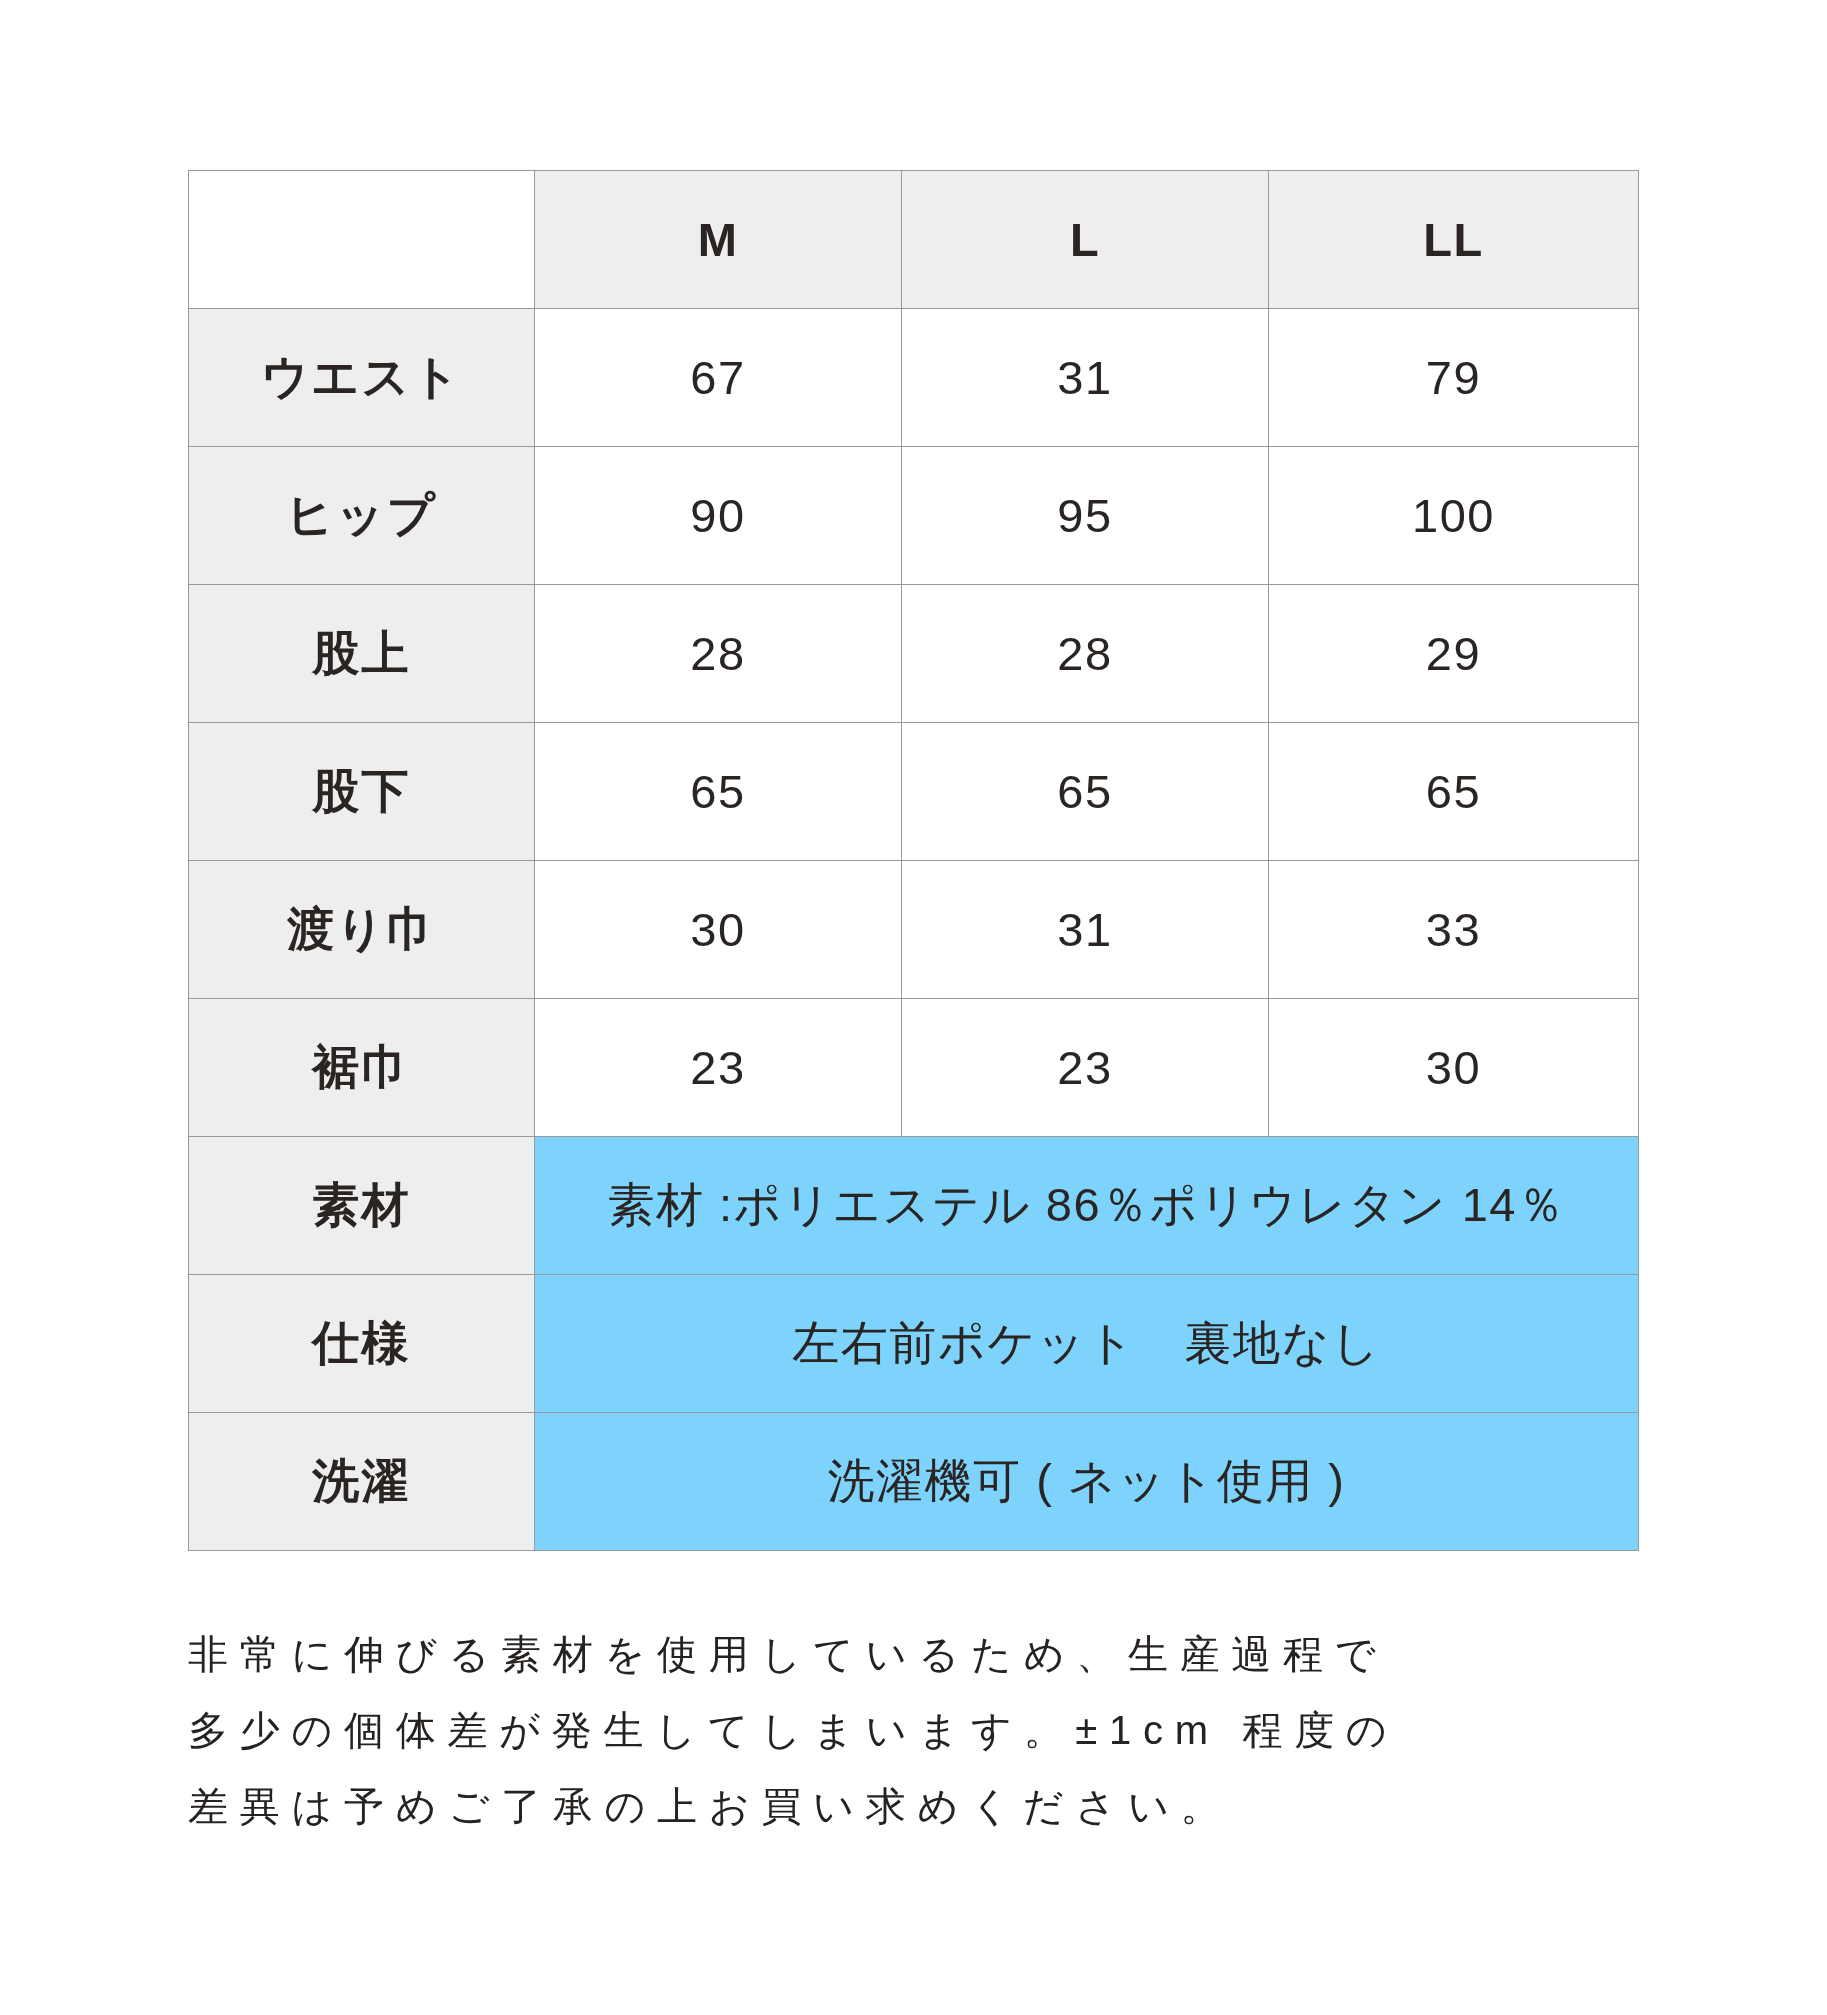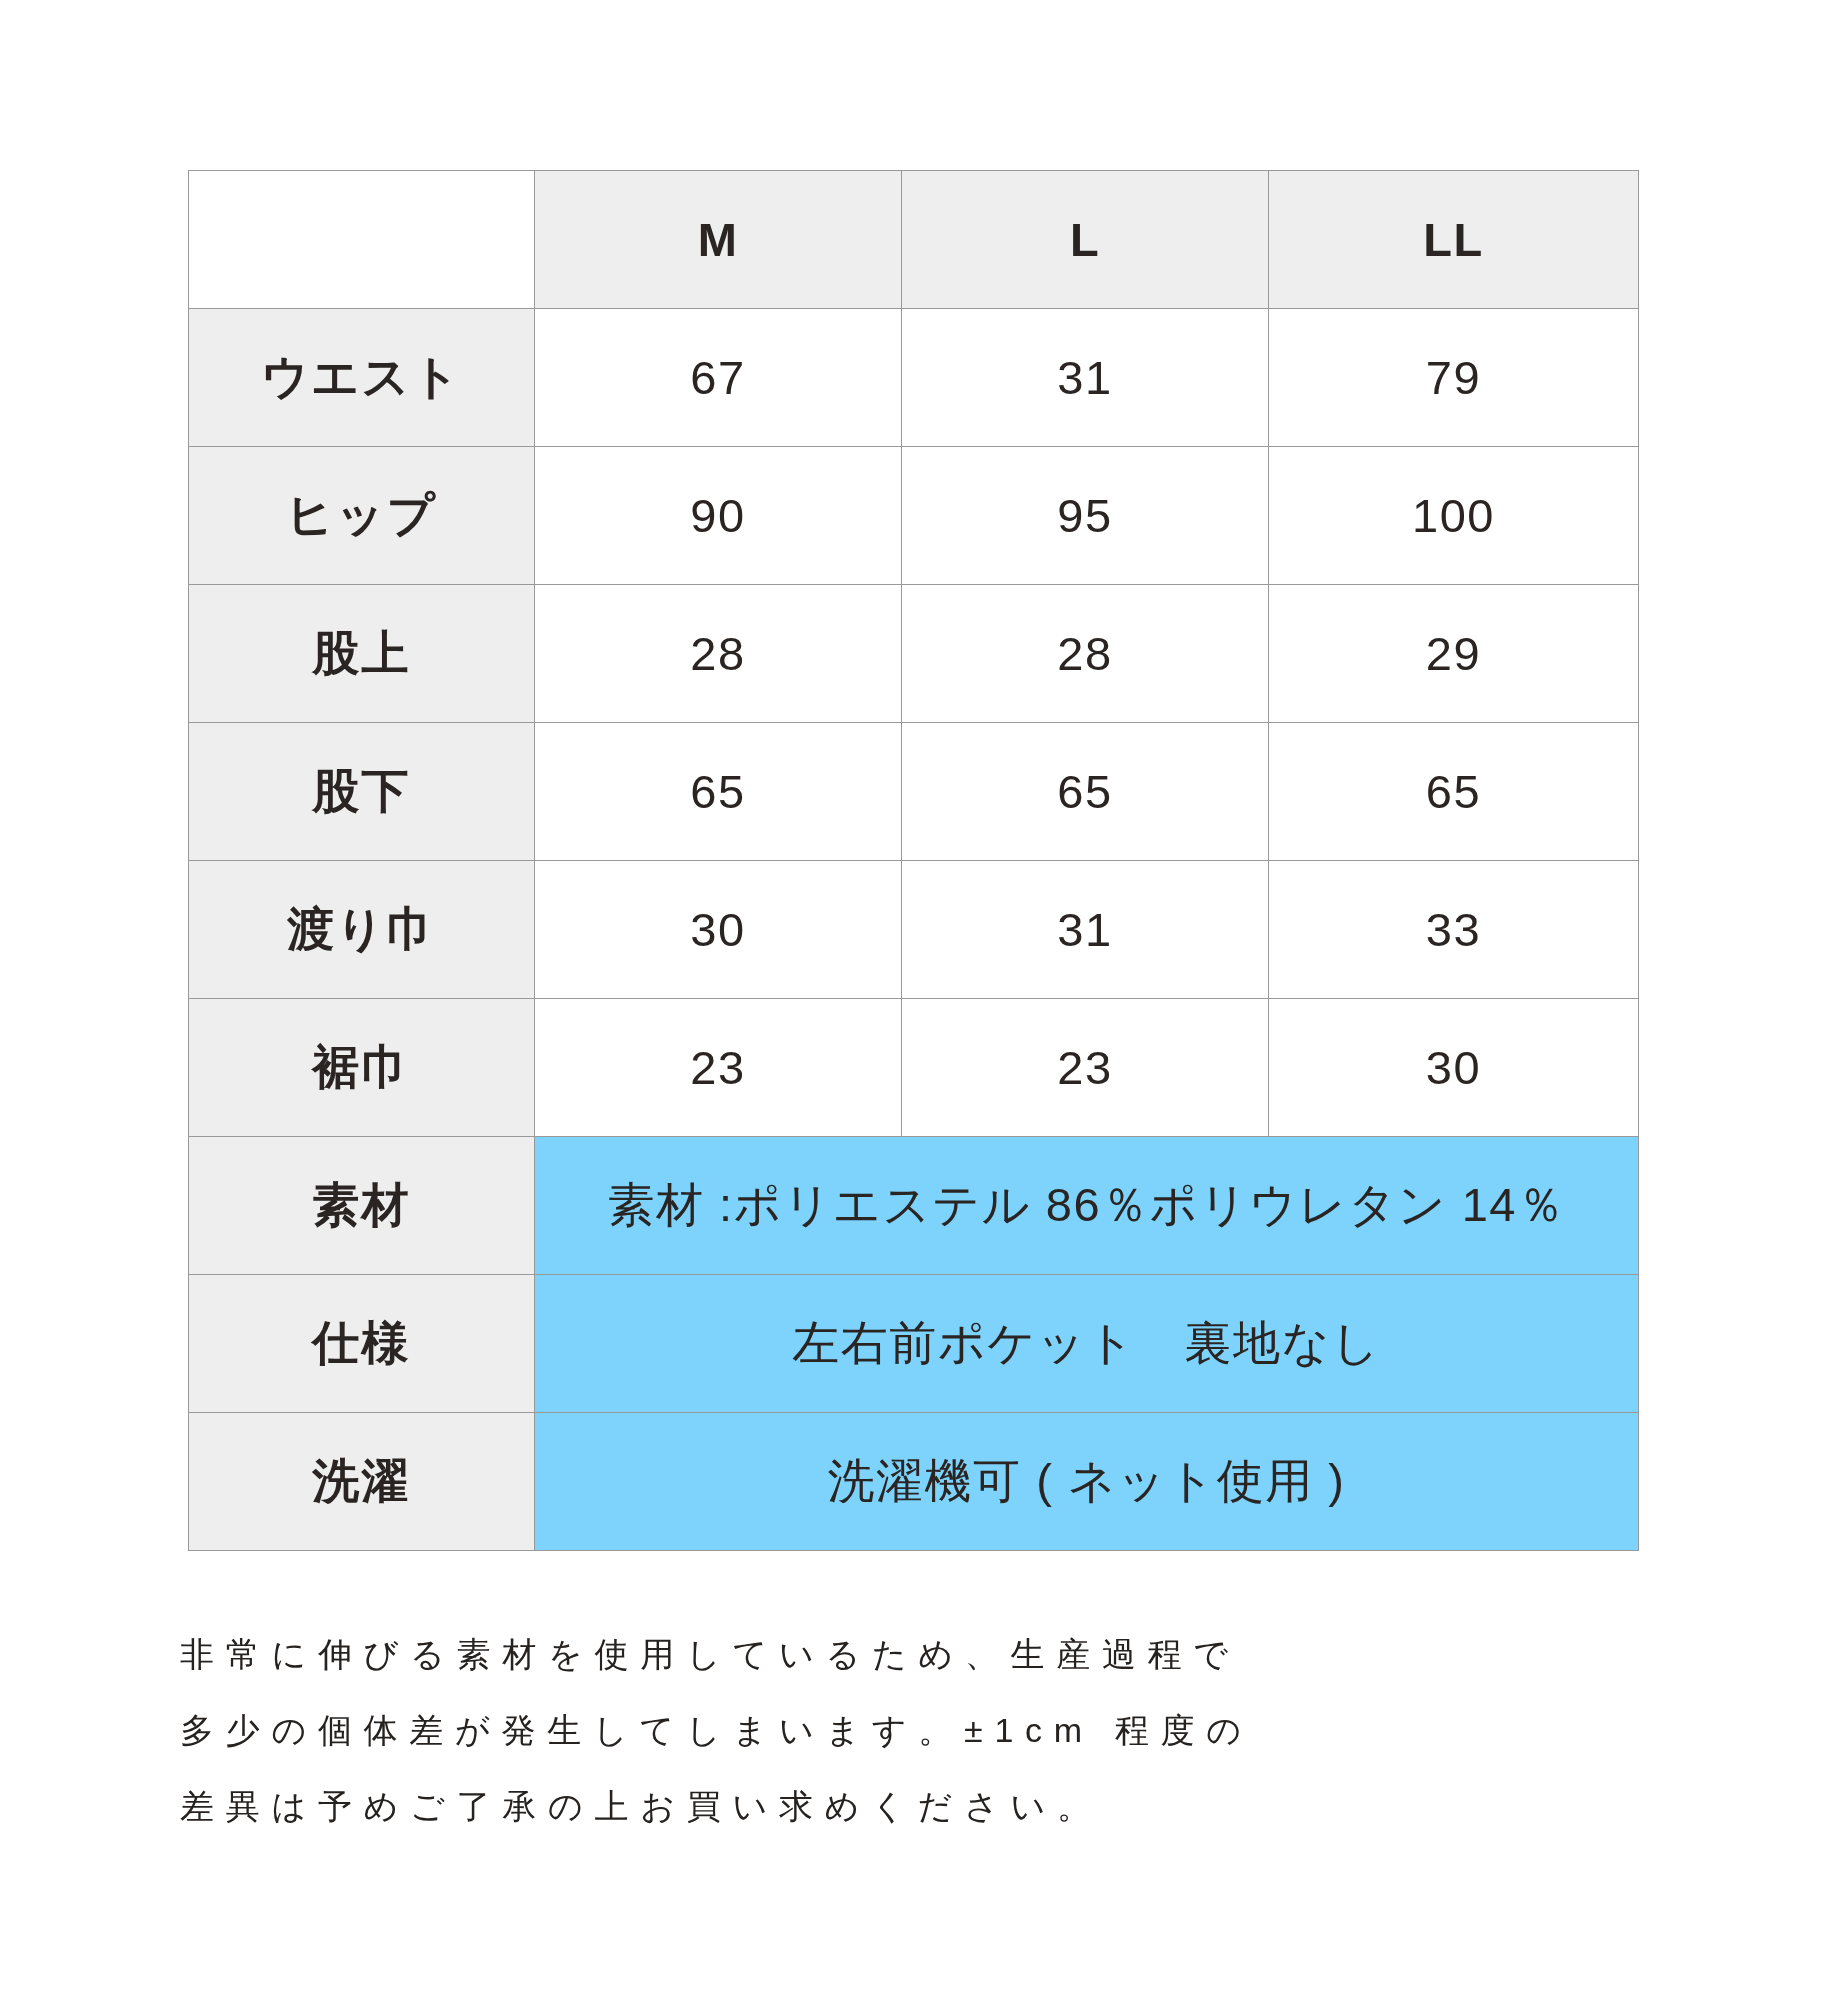--- a/index.html
+++ b/index.html
@@ -46,22 +46,22 @@
     letter-spacing:1.5px;
     margin-left:7px;
   }
   td.span-val{
     background:#7dd3fc;
     font-weight:normal;
     font-size:45px;
     letter-spacing:1.5px;
   }
   .note{
-    position:absolute;left:180px;top:1616px;width:1454px;
-    font-size:34px;
+    position:absolute;left:188px;top:1616px;width:1454px;
+    font-size:40px;
     line-height:76px;
     letter-spacing:11.7px;
     color:#262220;
     text-align:justify;
   }
   .note .line{white-space:nowrap;}
 </style>
 </head>
 <body>
 

